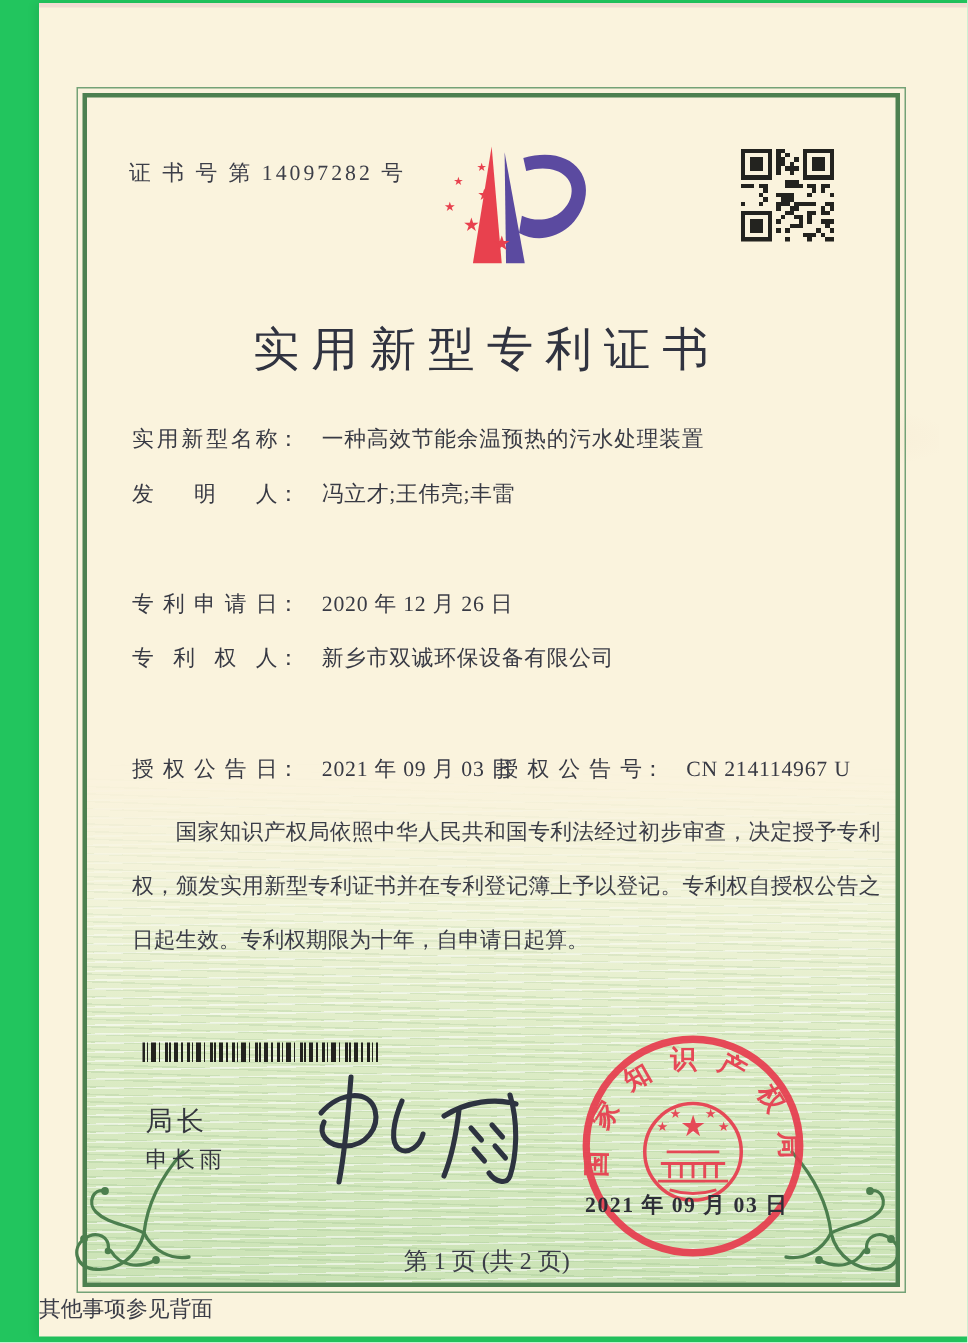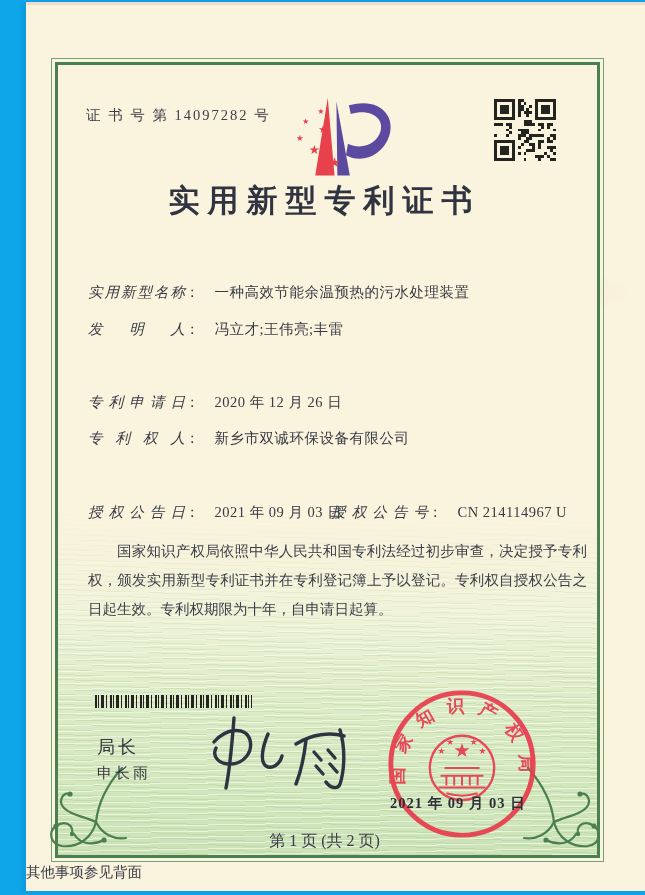--- a/index.html
+++ b/index.html
@@ -1,16 +1,16 @@
 <!DOCTYPE html>
 <html><head>
 <meta charset="utf-8">
 <style>
   html,body{margin:0;padding:0;background:#ffffff;}
-  .screen{position:relative;width:645px;height:895px;overflow:hidden;background:#0ea5e9;
+  .screen{position:relative;width:645px;height:895px;overflow:hidden;background:#22c55e;
           font-family:"Liberation Serif","DejaVu Serif",serif;color:#383a44;}
   .paper{position:absolute;left:26px;top:2px;right:0;bottom:4px;background:#faf3dd;
          box-shadow:-3px 0 6px rgba(0,0,0,.08);}
   .paper::before{content:"";position:absolute;left:0;top:0;right:0;height:3px;background:#f2dcd2;}
   .stain{position:absolute;left:70px;top:115px;width:190px;height:190px;border-radius:50%;
          background:radial-gradient(circle,rgba(203,158,118,.12) 0 55%,transparent 70%);}
   .stain2{position:absolute;left:180px;top:260px;width:420px;height:60px;
          background:radial-gradient(ellipse,rgba(214,160,140,.07) 0 50%,transparent 75%);}
 
   
@@ -21,32 +21,32 @@
          background:repeating-linear-gradient(179deg,rgba(255,255,255,.55) 0 1px,transparent 1px 6px),
                     repeating-linear-gradient(2deg,rgba(96,152,88,.13) 0 1px,transparent 1px 5px);
          -webkit-mask:linear-gradient(180deg,transparent 56%,#000 76%);
          mask:linear-gradient(180deg,transparent 56%,#000 76%);}
   .flourish{position:absolute;z-index:3;}
   .fl-bl{left:44px;top:764px;}
   .fl-br{left:522px;top:764px;transform:scaleX(-1);}
 
   .abs{position:absolute;z-index:4;}
   .cert-no{left:86px;top:106px;font-size:14.5px;letter-spacing:2px;color:#3c3e48;}
-  .title{left:55px;top:180px;width:539px;text-align:center;font-size:31px;font-weight:700;
+  .title{left:55px;top:212px;width:539px;text-align:center;font-size:31px;font-weight:400;
          letter-spacing:8px;color:#303340;}
   .logo{left:293px;top:90px;}
   .qr{left:494px;top:99px;width:62px;height:62px;}
 
   .frow{position:absolute;left:88px;z-index:4;font-size:14.5px;white-space:nowrap;}
-  .flabel{display:inline-block;width:97px;text-align:justify;text-align-last:justify;font-style:italic;}
+  .flabel{display:inline-block;width:97px;text-align:justify;text-align-last:justify;}
   .fvalue{margin-left:15px;letter-spacing:.5px;}
   .f1{top:283px}.f2{top:320px}.f3{top:356px}.f4{top:393px}.f5{top:429px}.f6{top:466px}
   .f7a{top:503px}.f7b{top:503px;left:331px}
 
-  .paras{left:88px;top:537px;width:499px;font-size:14.5px;line-height:29px;
+  .paras{left:88px;top:537px;width:499px;font-size:14.5px;line-height:36px;
          text-align:justify;color:#3b3d47;}
   .paras p{margin:0;text-indent:2em;}
 
   .barcode{left:95px;top:695px;width:157px;height:13px;
     background:repeating-linear-gradient(90deg,#23231f 0 2px,transparent 2px 3px,
       #23231f 3px 4px,transparent 4px 6px,#23231f 6px 9px,transparent 9px 11px,
       #23231f 11px 12px,transparent 12px 15px);}
   .signer-title{left:97px;top:735px;font-family:"Liberation Sans","DejaVu Sans",sans-serif;
          font-size:18px;letter-spacing:3px;color:#34363e;}
   .signer-name{left:97px;top:764px;font-family:Liberation Serif, serif;

